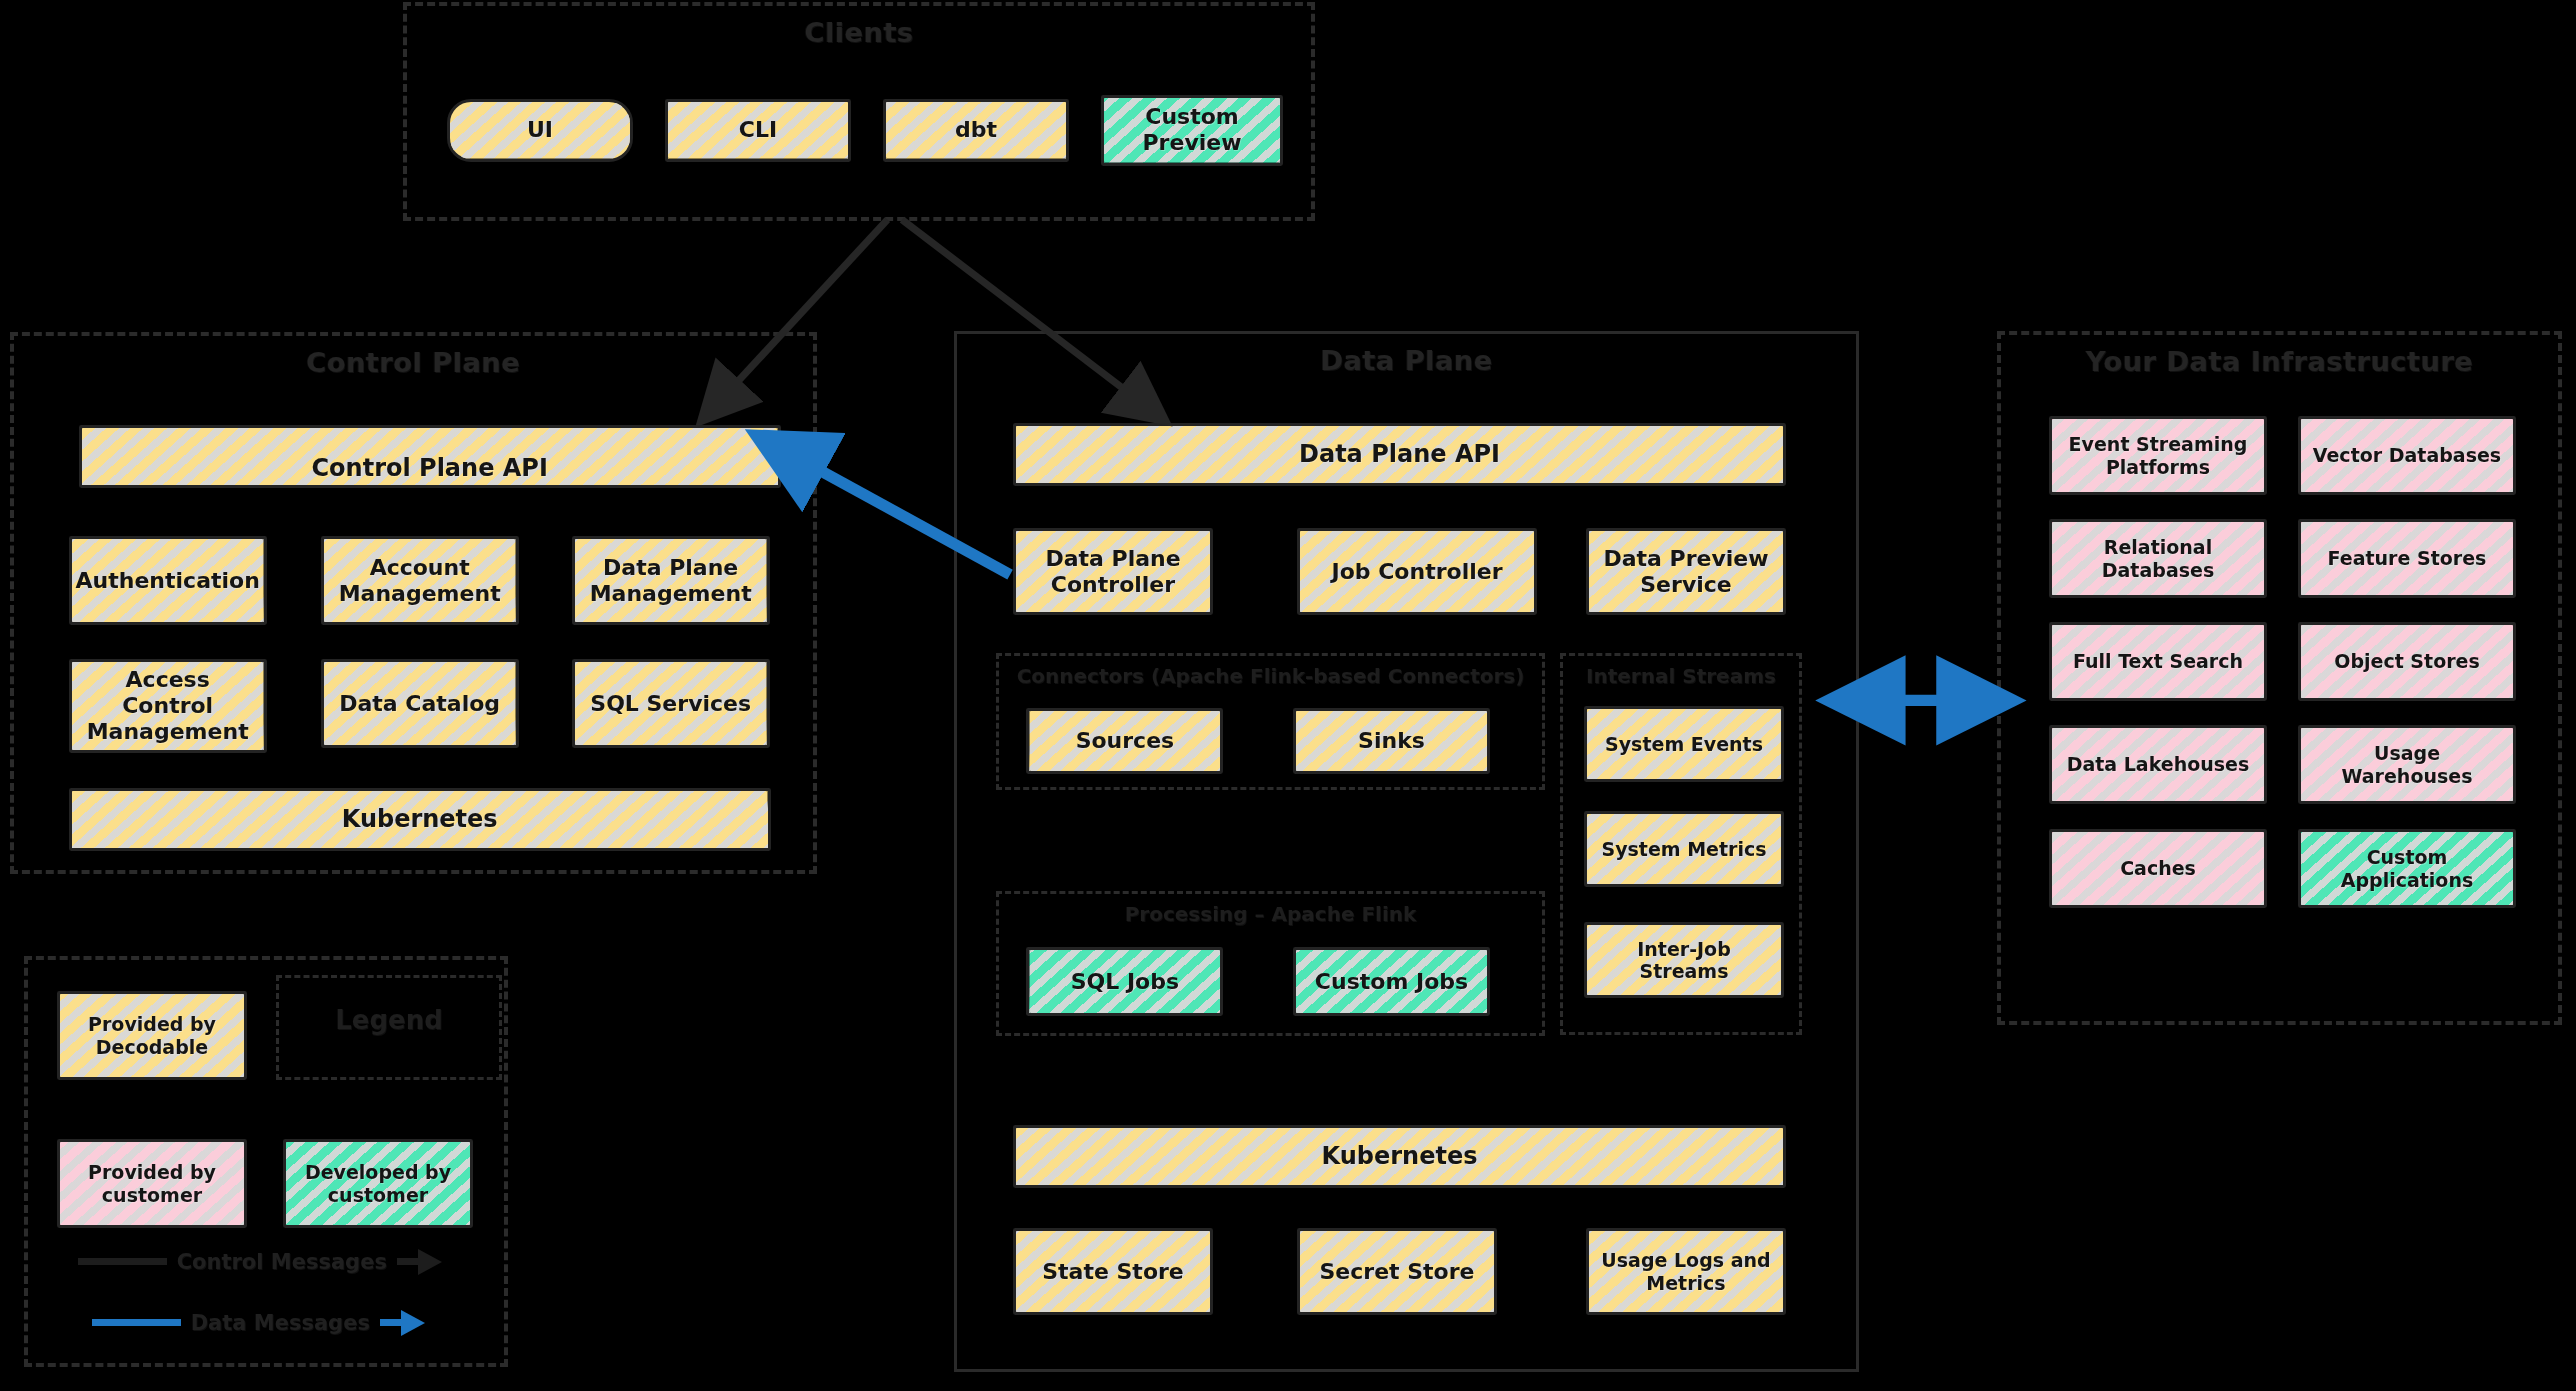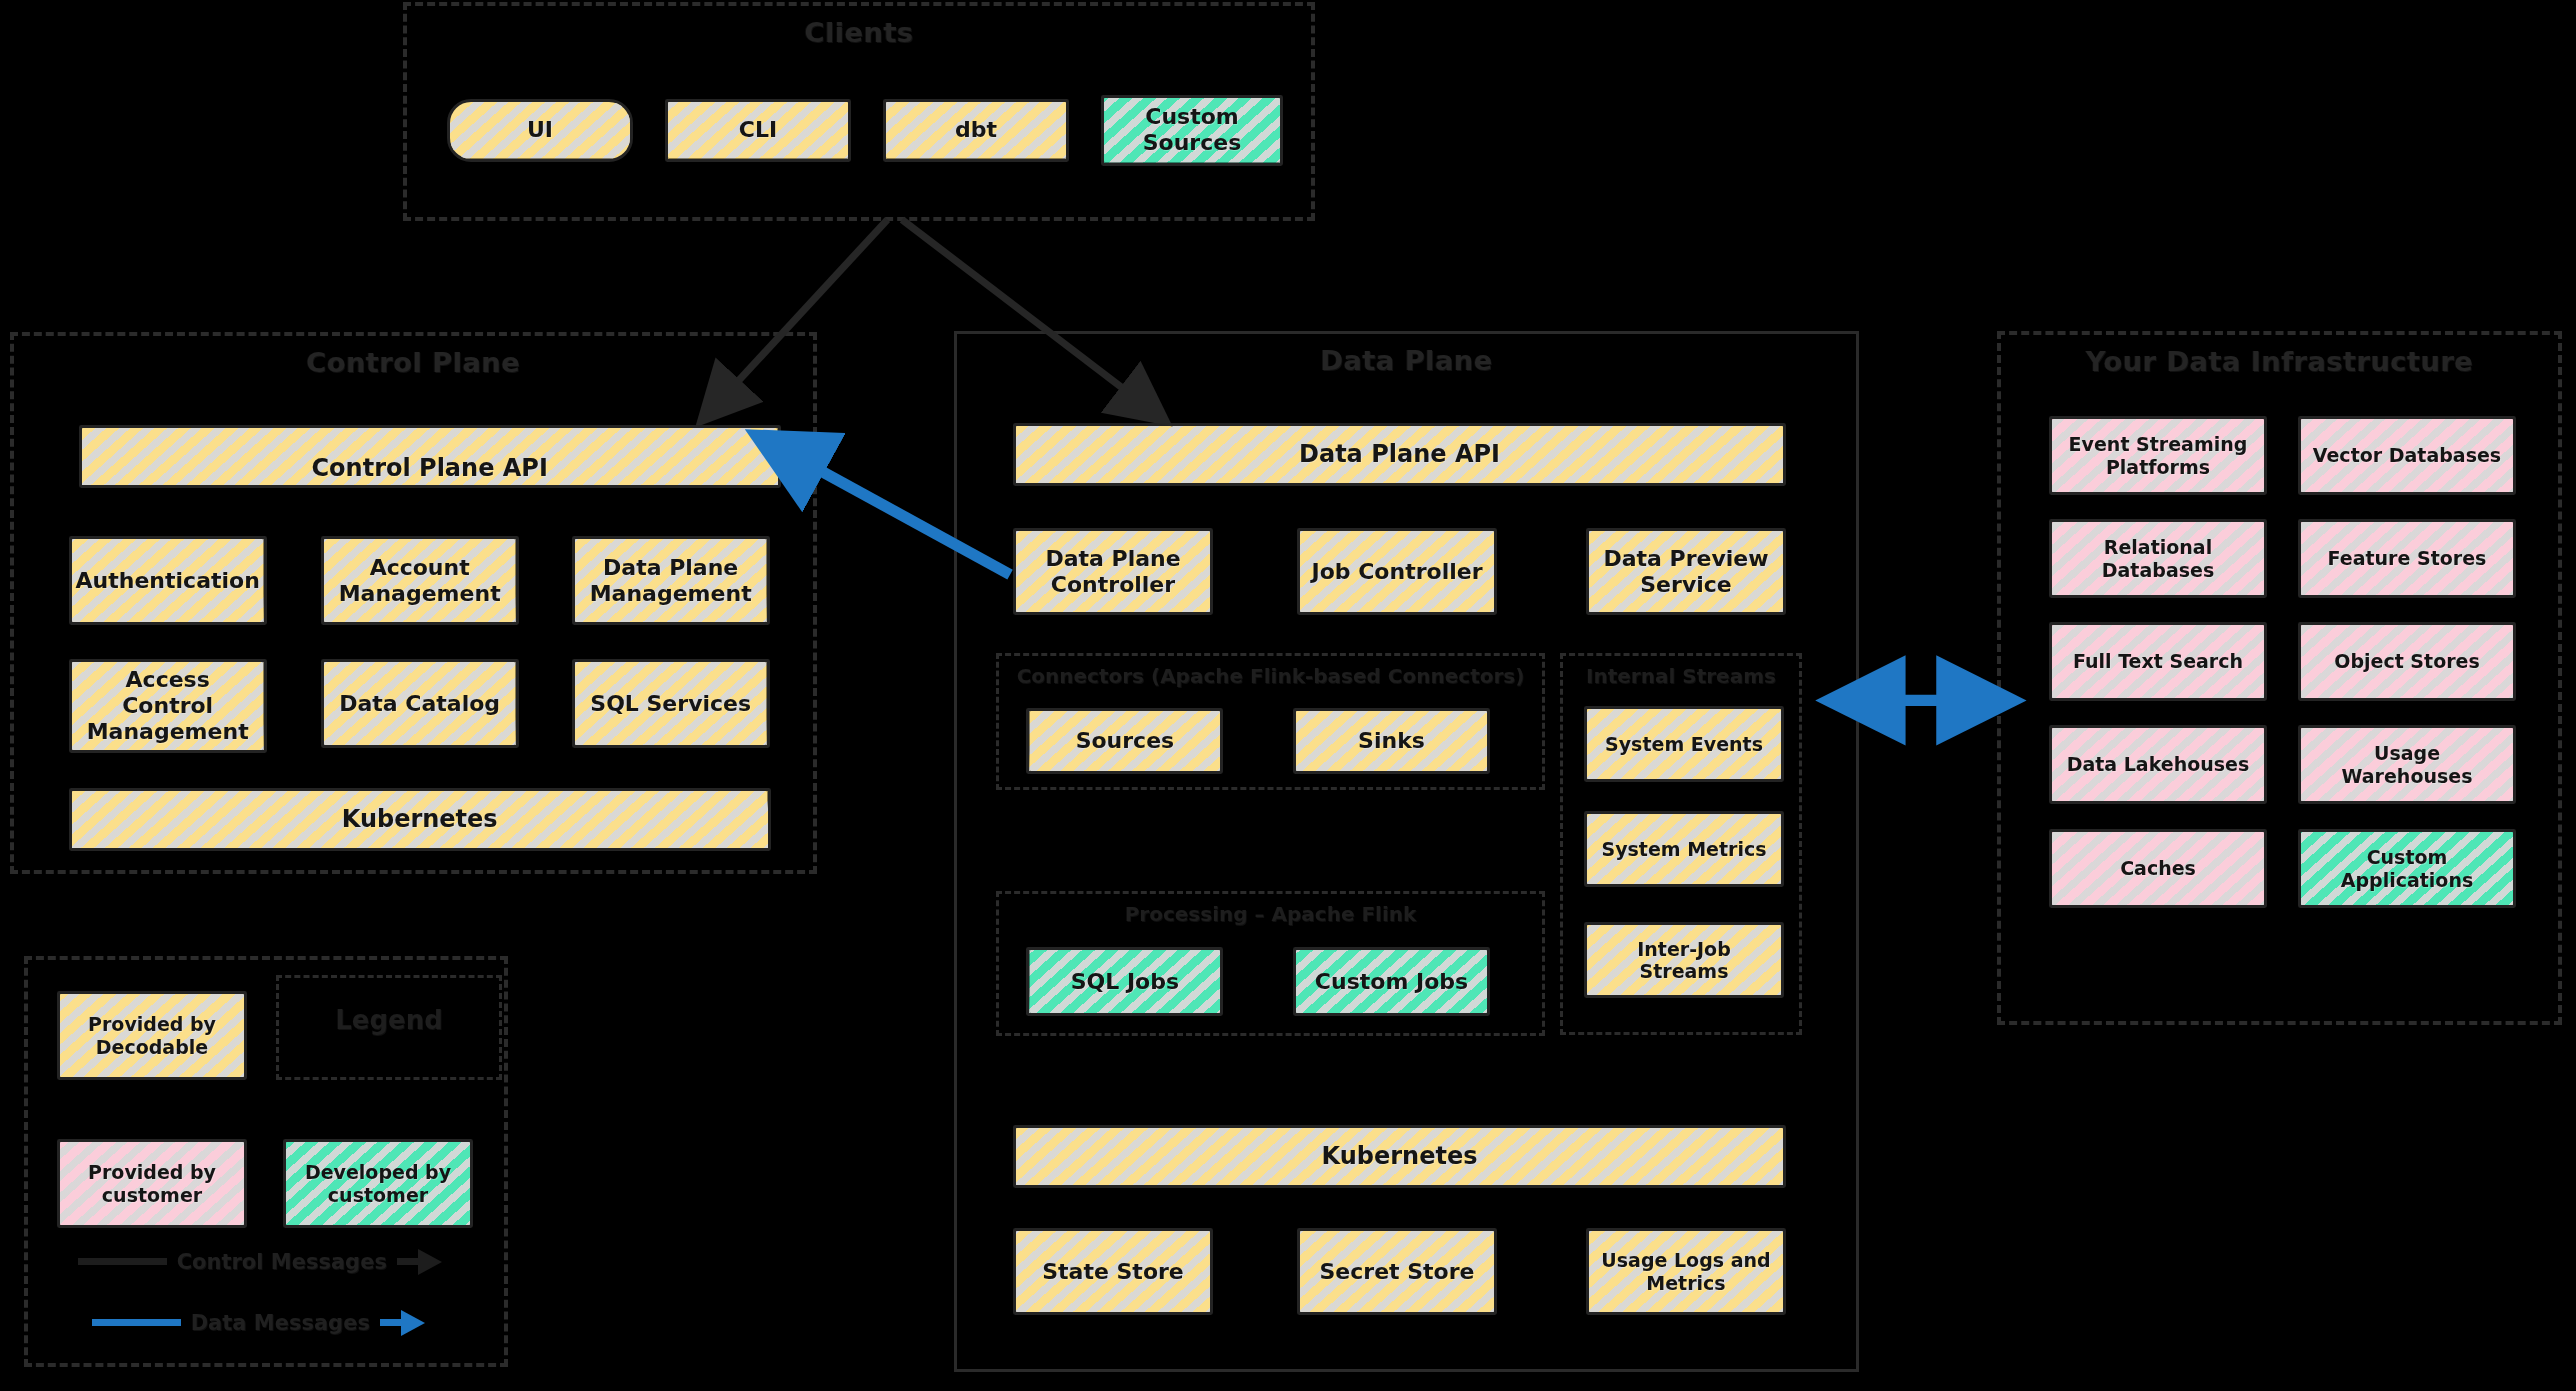--- a/index.html
+++ b/index.html
@@ -109,21 +109,21 @@
     <div class="node yellow" style="left:40px;top:93px;width:186px;height:63px;border-radius:24px;">
       <span class="lbl">UI</span>
     </div>
     <div class="node yellow" style="left:258px;top:93px;width:186px;height:63px;">
       <span class="lbl">CLI</span>
     </div>
     <div class="node yellow" style="left:476px;top:93px;width:186px;height:63px;">
       <span class="lbl">dbt</span>
     </div>
     <div class="node mint" style="left:694px;top:89px;width:182px;height:71px;">
-      <span class="lbl">Custom Sources</span>
+      <span class="lbl">Custom Preview</span>
     </div>
   </div>
 
   <div class="group" style="left:9.7px;top:332px;width:807px;height:542px;">
     <div class="group-title">Control Plane</div>
 
     <div class="node yellow big" style="left:65px;top:89px;width:702px;height:63px;align-items:flex-end;">
       <span class="lbl">Control Plane API</span>
     </div>
 
@@ -155,21 +155,21 @@
   <div class="group solid" style="left:954px;top:331px;width:905px;height:1041px;">
     <div class="group-title">Data Plane</div>
 
     <div class="node yellow big" style="left:56px;top:89px;width:773px;height:63px;">
       <span class="lbl">Data Plane API</span>
     </div>
 
     <div class="node yellow" style="left:56px;top:194px;width:200px;height:87px;">
       <span class="lbl">Data Plane Controller</span>
     </div>
-    <div class="node yellow" style="left:340px;top:194px;width:200px;height:87px;">
+    <div class="node yellow" style="left:340px;top:194px;width:240px;height:87px;">
       <span class="lbl">Job Controller</span>
     </div>
     <div class="node yellow" style="left:629px;top:194px;width:200px;height:87px;">
       <span class="lbl">Data Preview Service</span>
     </div>
 
     <div class="subgroup" style="left:39px;top:319px;width:549px;height:137px;">
       <div class="sub-title">Connectors (Apache Flink-based Connectors)</div>
       <div class="node yellow" style="left:27.4px;top:52px;width:197px;height:66px;">
         <span class="lbl">Sources</span>

